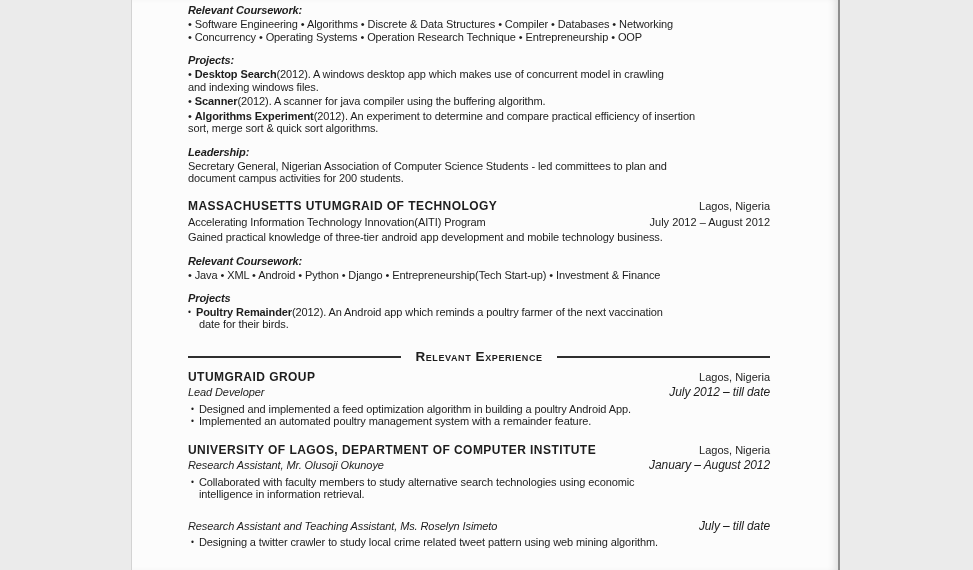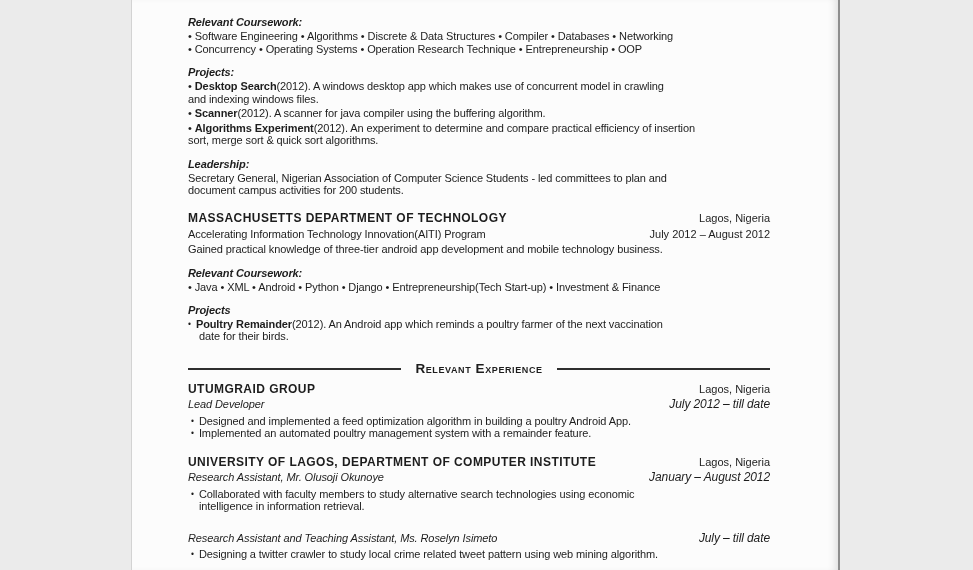--- a/index.html
+++ b/index.html
@@ -14,21 +14,21 @@
   .canvas { position: absolute; inset: 0; background: #ebebeb; }
   .sheet {
     position: absolute; left: 132px; top: 0;
     width: 706px; height: 570px;
     background: #fcfcfc;
     border-right: 2px solid #8e8e8e;
     box-shadow: -1px 0 0 rgba(0,0,0,0.10), inset -7px 0 9px -5px rgba(0,0,0,0.13);
     overflow: hidden;
   }
   .content {
-    position: absolute; left: 56px; top: 16px; width: 582px;
+    position: absolute; left: 56px; top: 4px; width: 582px;
     font-size: 11px; line-height: 12.5px; letter-spacing: -0.1px;
   }
   .ln { white-space: nowrap; }
   .lbl { font-weight: bold; font-style: italic; line-height: 13px; margin-bottom: 1px; white-space: nowrap; }
   .b { font-weight: bold; }
   .bl { margin-right: 3px; }
   .dot { font-size: 8.5px; vertical-align: 1px; margin-right: 5px; }
   .exp-bullet { padding-left: 3px; }
   .ind { padding-left: 11px; }
   .mt2 { margin-top: 2px; } .mt3 { margin-top: 3px; } .mt4 { margin-top: 4px; }
@@ -81,21 +81,21 @@
       </div>
 
       <div class="mb14">
         <div class="lbl">Leadership:</div>
         <div class="ln">Secretary General, Nigerian Association of Computer Science Students - led committees to plan and</div>
         <div class="ln">document campus activities for 200 students.</div>
       </div>
 
       <div>
         <div class="row r1">
-          <span class="org">MASSACHUSETTS DEPARTMENT OF TECHNOLOGY</span>
+          <span class="org">MASSACHUSETTS UTUMGRAID OF TECHNOLOGY</span>
           <span class="loc">Lagos, Nigeria</span>
         </div>
         <div class="row r2">
           <span class="ln">Accelerating Information Technology Innovation(AITI) Program</span>
           <span class="loc">July 2012 – August 2012</span>
         </div>
         <div class="ln mb12">Gained practical knowledge of three-tier android app development and mobile technology business.</div>
 
         <div class="mb10">
           <div class="lbl">Relevant Coursework:</div>

